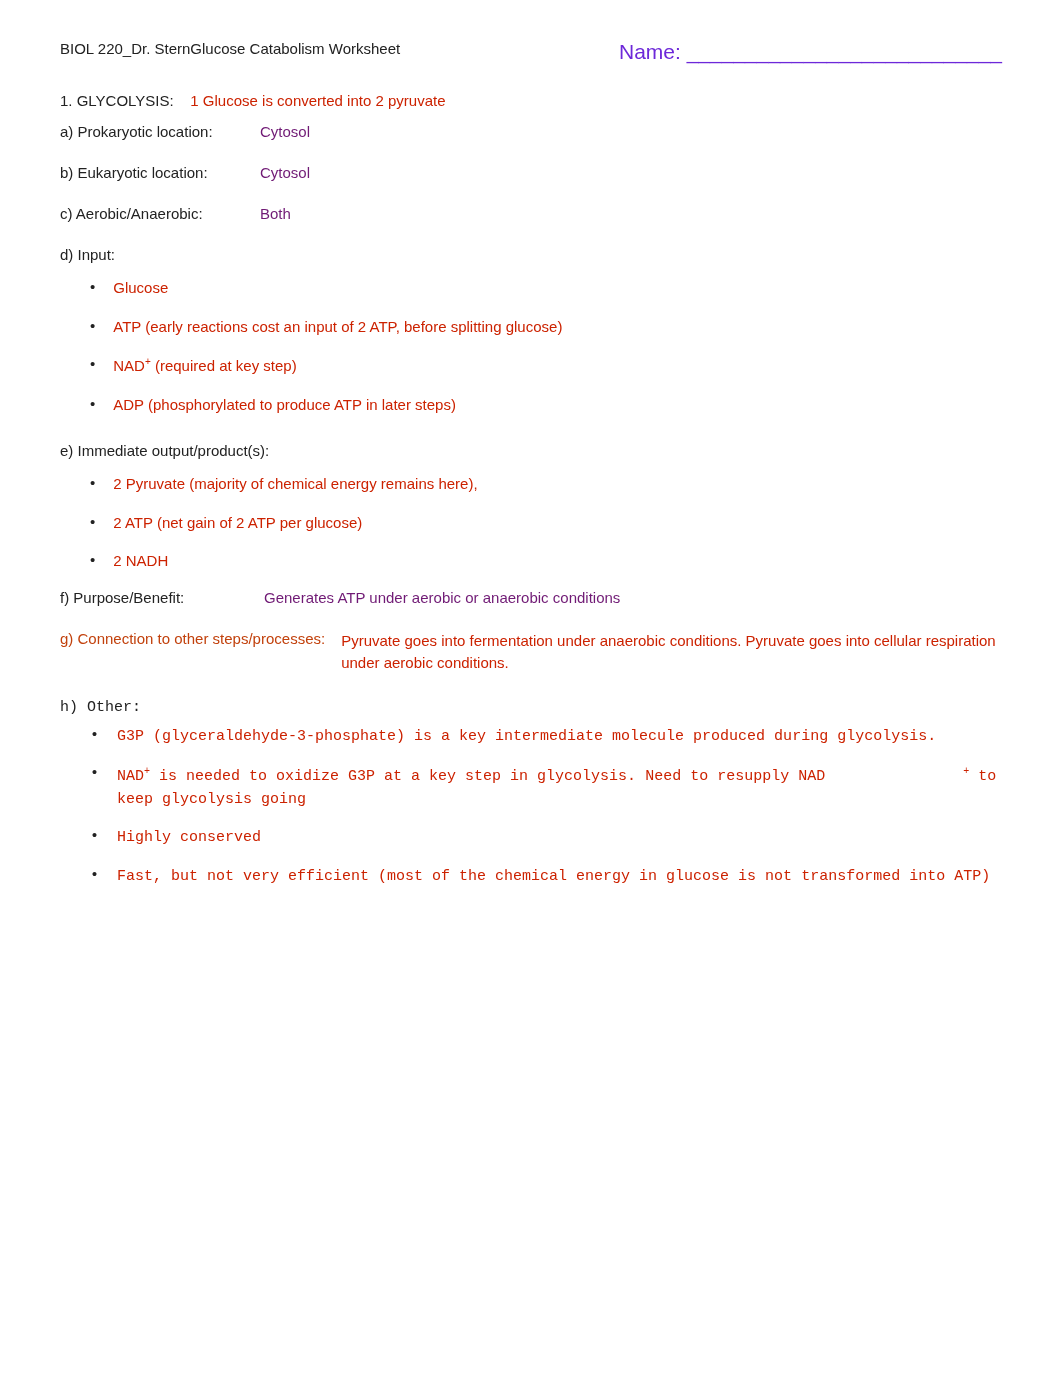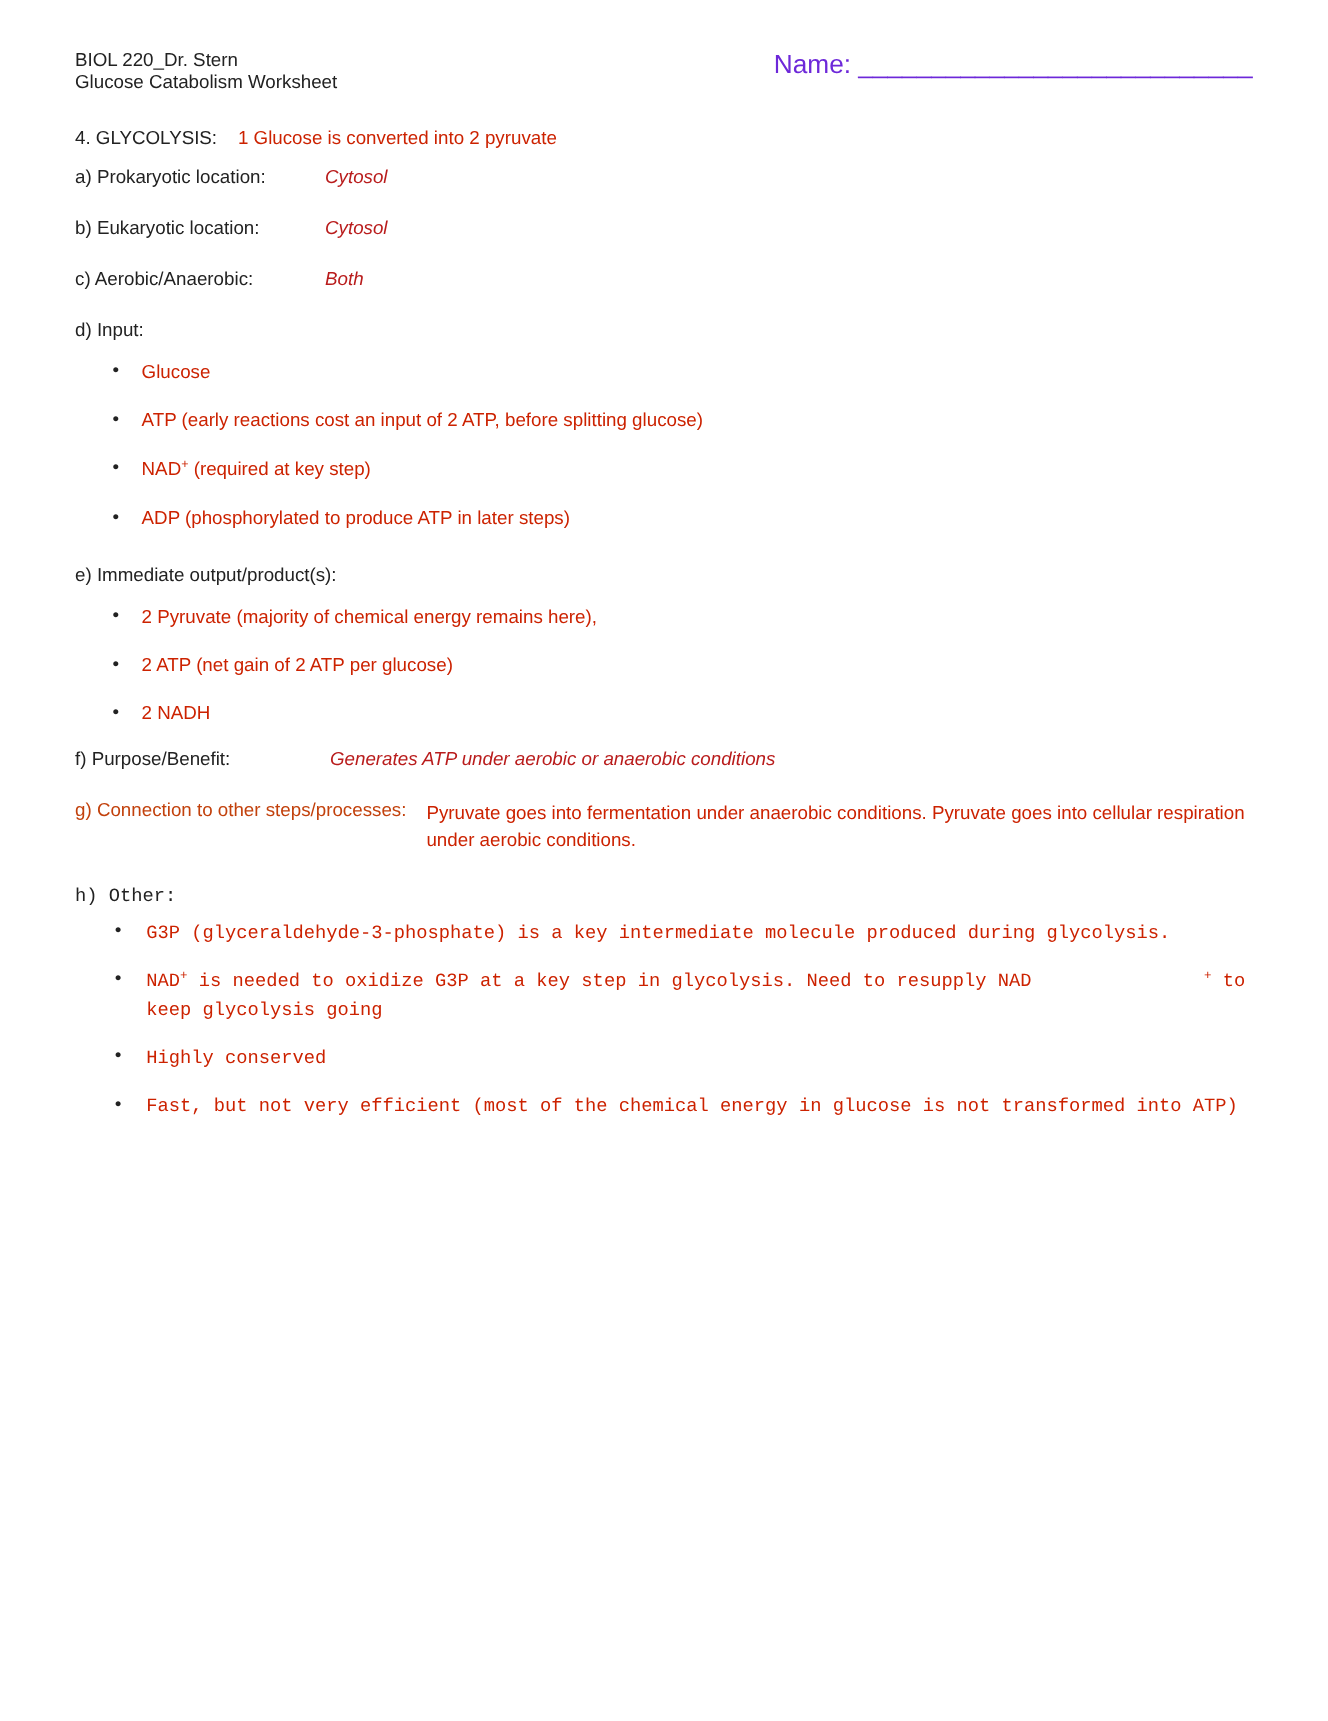--- a/index.html
+++ b/index.html
@@ -20,21 +20,21 @@
 
     .header {
       display: flex;
       justify-content: space-between;
       align-items: flex-start;
       margin-bottom: 28px;
     }
 
     .header-left {
       display: flex;
-      flex-direction: column;
+      flex-direction: row;
     }
 
     .header-title {
       font-size: 15px;
       color: #222;
     }
 
     .header-subtitle {
       font-size: 15px;
       color: #222;
@@ -66,22 +66,21 @@
       margin-bottom: 24px;
       gap: 20px;
     }
 
     .field-label {
       color: #222;
       min-width: 180px;
     }
 
     .field-value {
-      color: #b91c1c;
-      font-style: italic;
+      color: #701a75;
     }
 
     .bullet-item {
       display: flex;
       align-items: flex-start;
       margin-bottom: 16px;
       padding-left: 30px;
     }
 
     .bullet-dot {
@@ -155,21 +154,21 @@
     <span class="header-title">BIOL 220_Dr. Stern</span>
     <span class="header-subtitle">Glucose Catabolism Worksheet</span>
   </div>
   <div>
     <span class="header-name">Name: ___________________________</span>
   </div>
 </div>
 
 <div class="section">
   <div class="section-title">
-    <span>4. GLYCOLYSIS:</span>&nbsp;&nbsp;&nbsp;
+    <span>1. GLYCOLYSIS:</span>&nbsp;&nbsp;&nbsp;
     <span class="red">1 Glucose is converted into 2 pyruvate</span>
   </div>
 
   <div class="field-row">
     <span class="field-label">a) Prokaryotic location:</span>
     <span class="field-value red">Cytosol</span>
   </div>
 
   <div class="field-row">
     <span class="field-label">b) Eukaryotic location:</span>

